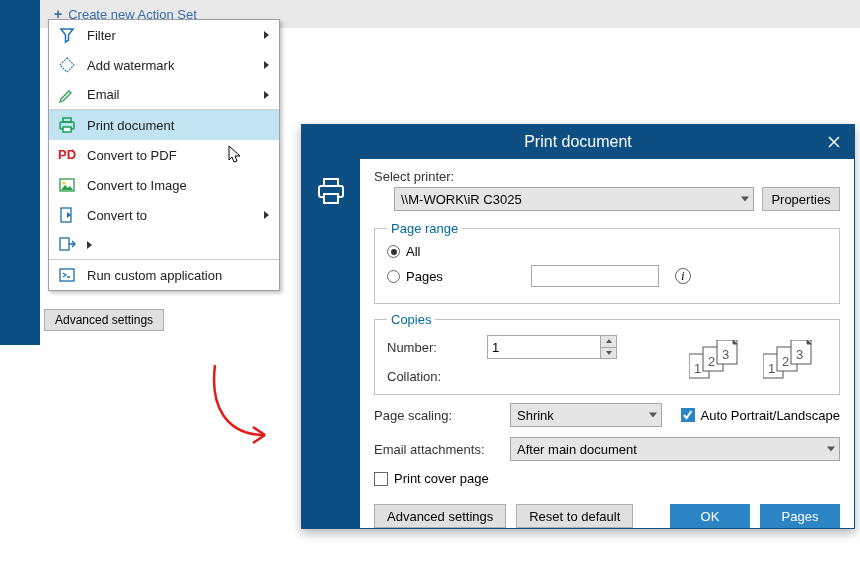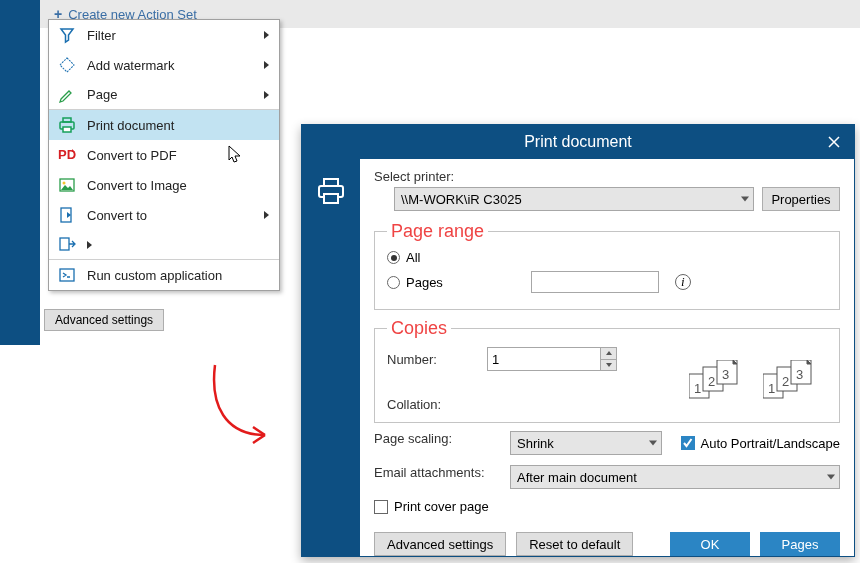--- a/index.html
+++ b/index.html
@@ -44,38 +44,38 @@
 .row { display: flex; align-items: center; margin-bottom: 6px; }
 .select-printer-row { display: flex; align-items: flex-end; gap: 8px; margin-bottom: 10px; }
 .printer-select { flex: 1; }
 .combo { height: 24px; border: 1px solid #a7a7a7; background: #fff; display: flex; align-items: center; padding: 0 6px; position: relative; margin-left: 20px; }
 .combo.grey { background: #e5e5e5; }
 .combo-arrow { position: absolute; right: 4px; top: 50%; transform: translateY(-50%); width: 0; height: 0; border-left: 4px solid transparent; border-right: 4px solid transparent; border-top: 5px solid #555; }
 .btn { height: 24px; padding: 0 12px; background: #e0e0e0; border: 1px solid #adadad; display: flex; align-items: center; justify-content: center; cursor: pointer; text-align: right; }
 .btn.primary { background: #2b85c4; border-color: #2b85c4; color: #ffffff; }
 
 fieldset { border: 1px solid #c4c4c4; padding: 8px 12px 10px 12px; margin-bottom: 8px; }
-legend { padding: 0 4px; color: #ef4444; font-size: 18px; }
+legend { padding: 0 4px; color: #0369a1; font-size: 13px; }
 
 .radio-row { display: flex; align-items: center; gap: 6px; margin-bottom: 6px; }
 .radio { width: 13px; height: 13px; border: 1px solid #666; border-radius: 50%; display: flex; align-items: center; justify-content: center; }
 .radio.checked::after { content: ""; width: 6px; height: 6px; background: #333; border-radius: 50%; }
 .pages-input { width: 128px; height: 22px; border: 1px solid #a7a7a7; margin-left: 82px; }
 .info-icon { width: 16px; height: 16px; border: 1px solid #666; border-radius: 50%; display: flex; align-items: center; justify-content: center; margin-left: 10px; font-family: serif; font-style: italic; }
 
-.copies-grid { display: grid; grid-template-columns: 100px 130px 1fr; row-gap: 26px; align-items: center; }
+.copies-grid { display: grid; grid-template-columns: 100px 130px 1fr; row-gap: 10px; align-items: center; }
 .spinner { height: 24px; border: 1px solid #a7a7a7; display: flex; align-items: center; padding: 0 4px; position: relative; }
 .spinner-btns { position: absolute; right: 0; top: 0; bottom: 0; width: 16px; border-left: 1px solid #a7a7a7; display: flex; flex-direction: column; }
 .spinner-btns div { flex: 1; background: #e5e5e5; display: flex; align-items: center; justify-content: center; }
 .spinner-btns div:first-child { border-bottom: 1px solid #a7a7a7; }
 .tiny-tri-up { width: 0; height: 0; border-left: 3px solid transparent; border-right: 3px solid transparent; border-bottom: 4px solid #555; }
 .tiny-tri-dn { width: 0; height: 0; border-left: 3px solid transparent; border-right: 3px solid transparent; border-top: 4px solid #555; }
 .collation-pics { grid-column: 3; grid-row: 1 / span 2; display: flex; gap: 18px; justify-content: flex-end; padding-right: 8px; }
 
-.field-row { display: flex; margin-bottom: 10px; }
+.field-row { display: flex; align-items: center; margin-bottom: 10px; }
 .field-label { width: 116px; }
 .auto-pl { display: flex; align-items: center; gap: 6px; margin-left: auto; }
 .checkbox { width: 14px; height: 14px; border: 1px solid #666; display: flex; align-items: center; justify-content: center; }
 .checkbox.checked { background: #2b85c4; border-color: #2b85c4; }
 
 .dlg-footer { display: flex; gap: 10px; margin-top: 18px; }
 .dlg-footer .spacer { flex: 1; }
 .fbtn { width: 80px; }
 
 </style>
@@ -111,21 +111,21 @@
     </span>
     <span class="menu-label">Add watermark</span>
     <span class="submenu-arrow"></span>
   </div>
   <div class="menu-item sep-after">
     <span class="menu-icon">
       <svg width="18" height="18" viewBox="0 0 18 18">
           <path d="M3 13 l8-8 2 2 -8 8 -3 1 z" fill="none" stroke="#2a9d4a" stroke-width="1.3"></path>
         </svg>
     </span>
-    <span class="menu-label">Page</span>
+    <span class="menu-label">Email</span>
     <span class="submenu-arrow"></span>
   </div>
   <div class="menu-item highlight">
     <span class="menu-icon">
       <svg width="20" height="18" viewBox="0 0 20 18">
           <rect x="3" y="6" width="14" height="7" rx="1" fill="none" stroke="#16a05a" stroke-width="1.5"></rect>
           <rect x="6" y="2" width="8" height="4" fill="none" stroke="#16a05a" stroke-width="1.5"></rect>
           <rect x="6" y="11" width="8" height="5" fill="#fff" stroke="#16a05a" stroke-width="1.5"></rect>
         </svg>
     </span>

